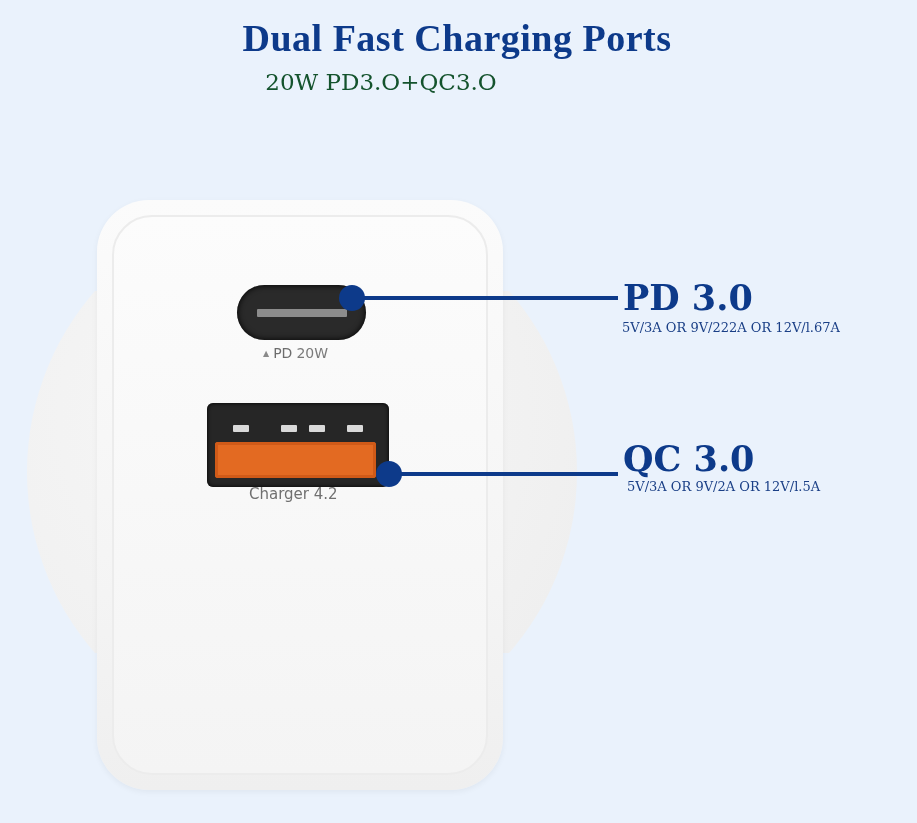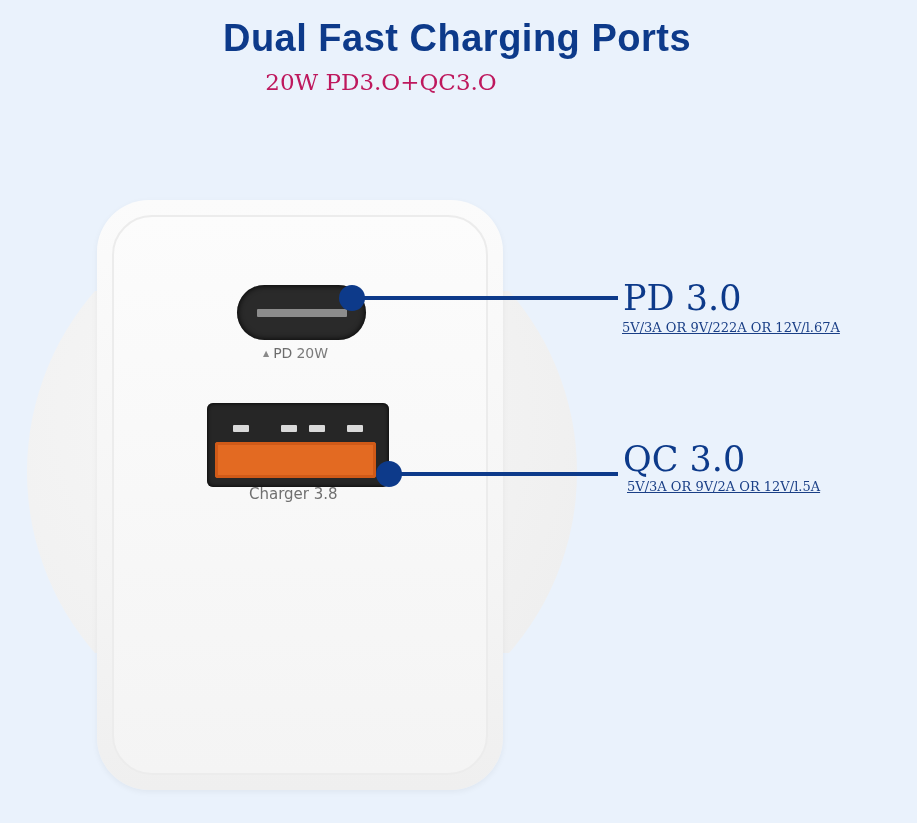--- a/index.html
+++ b/index.html
@@ -5,26 +5,26 @@
   html, body { margin: 0; padding: 0; }
   body {
     width: 917px; height: 823px; overflow: hidden;
     background: #eaf2fc;
     position: relative;
     font-family: "DejaVu Serif", serif;
   }
   .title {
     position: absolute; left: 0; width: 914px; top: 14px;
     text-align: center; color: #0d3a8a;
-    font-family: Liberation Sans, sans-serif; font-weight: bold;
+    font-family: Liberation Serif, serif; font-weight: bold;
     font-size: 38px; letter-spacing: 0.5px; line-height: 48px;
   }
   .subtitle {
     position: absolute; left: 0; width: 762px; top: 67px;
-    text-align: center; color: #be185d;
+    text-align: center; color: #14532d;
     font-family: "DejaVu Serif", serif; font-size: 23px; line-height: 30px;
   }
   .bg-circle {
     position: absolute; left: 27px; top: 197px; width: 550px; height: 550px;
     border-radius: 50%;
     background: radial-gradient(circle at 40% 40%, #f7f7f7 0%, #f1f1f1 60%, #ececec 100%);
     clip-path: inset(94px 0 94px 0);
   }
   .charger {
     position: absolute; left: 97px; top: 200px; width: 406px; height: 590px;
@@ -73,27 +73,27 @@
   }
   .leader {
     position: absolute; height: 4px; background: #0d3a8a;
   }
   .dot {
     position: absolute; width: 26px; height: 26px; border-radius: 50%;
     background: #0d3a8a;
   }
   .callout-title {
     position: absolute; left: 623px;
-    font-family: "DejaVu Serif", serif; font-weight: normal; color: #0d3a8a;
+    font-family: "DejaVu Serif", serif; font-weight: bold; color: #0d3a8a;
     font-size: 35px; line-height: 40px;
   }
   .callout-spec {
     position: absolute;
     font-family: "DejaVu Serif", serif; color: #1a3f86;
-    font-size: 13px; line-height: 16px; white-space: nowrap; text-decoration: underline;
+    font-size: 13px; line-height: 16px; white-space: nowrap;
   }
 </style>
 </head>
 <body>
 
 <div class="title">Dual Fast Charging Ports</div>
 <div class="subtitle">20W PD3.O+QC3.O</div>
 
 <div class="bg-circle"></div>
 
@@ -110,21 +110,21 @@
   <span>20W</span>
 </div>
 
 <div class="usba-port">
   <div class="pin" style="left:26px"></div>
   <div class="pin" style="left:74px"></div>
   <div class="pin" style="left:102px"></div>
   <div class="pin" style="left:140px"></div>
   <div class="tongue"></div>
 </div>
-<div class="usba-label">Charger 3.8</div>
+<div class="usba-label">Charger 4.2</div>
 
 <div class="leader" style="left:352px; top:296px; width:266px;"></div>
 <div class="dot" style="left:339px; top:285px;"></div>
 <div class="callout-title" style="top:278px;">PD 3.0</div>
 <div class="callout-spec" style="left:622px; top:320px;">5V/3A OR 9V/222A OR 12V/l.67A</div>
 
 <div class="leader" style="left:389px; top:472px; width:229px;"></div>
 <div class="dot" style="left:376px; top:461px;"></div>
 <div class="callout-title" style="top:439px;">QC 3.0</div>
 <div class="callout-spec" style="left:627px; top:479px;">5V/3A OR 9V/2A OR 12V/l.5A</div>

